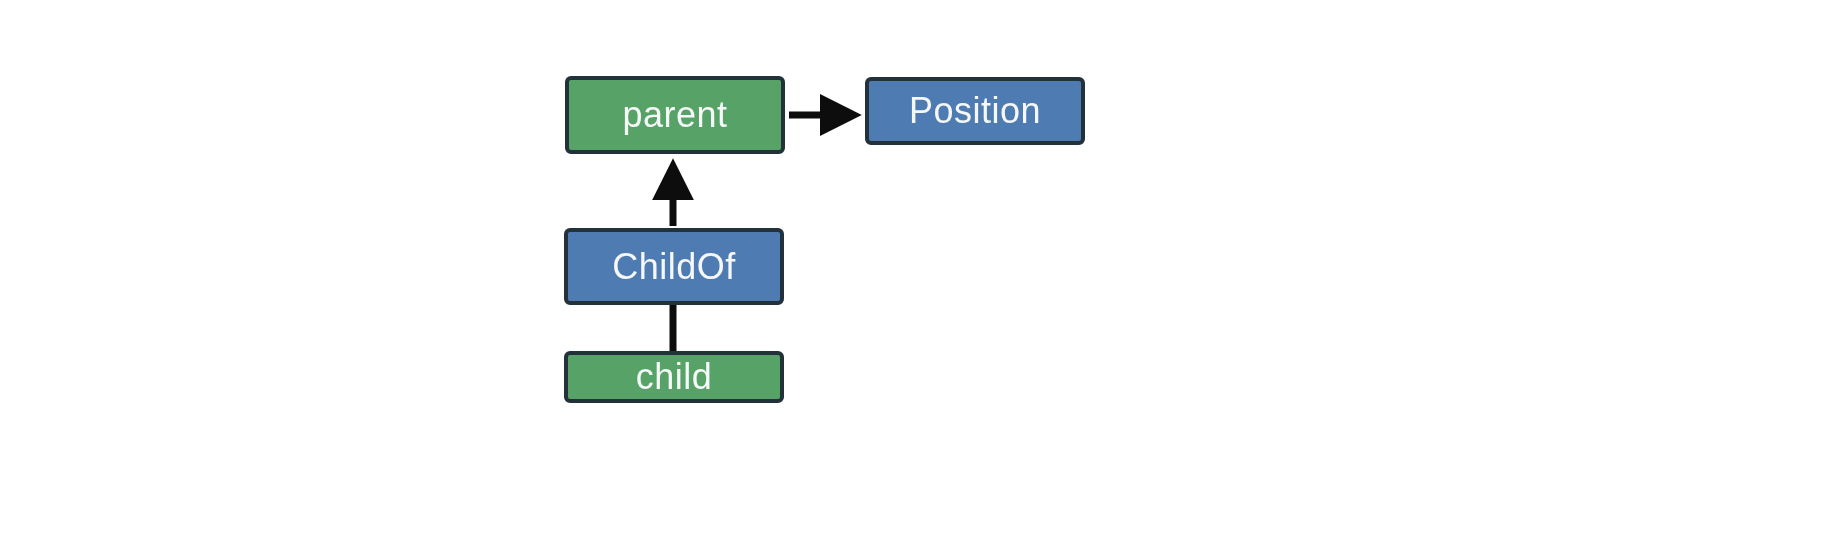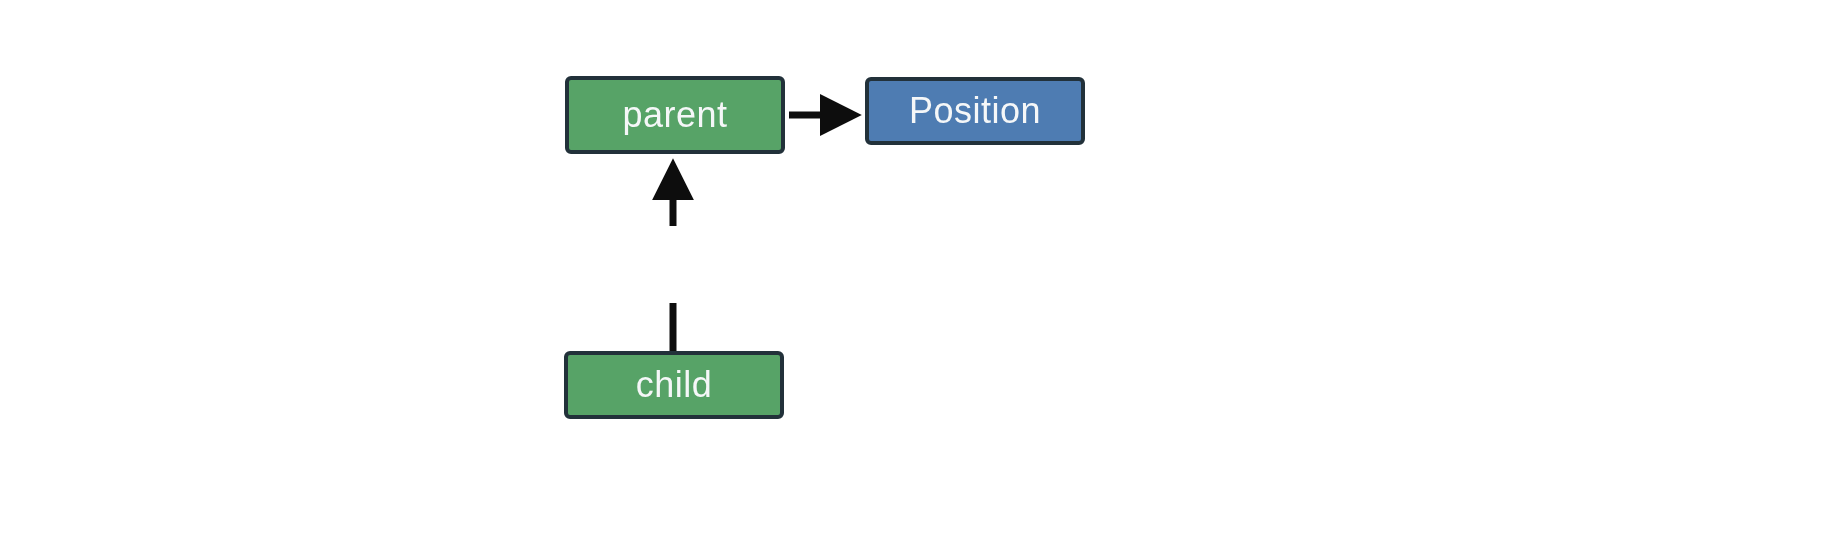--- a/index.html
+++ b/index.html
@@ -29,21 +29,21 @@
     font-weight: 400;
     letter-spacing: 0.5px;
     user-select: none;
   }
   .node.entity { background: #57a367; }
   .node.component { background: #4e7cb2; }
 
   .node-parent   { left: 565px; top:  60px; width: 220px; height: 78px; }
   .node-position { left: 865px; top:  61px; width: 220px; height: 68px; }
   .node-childof  { left: 564px; top: 212px; width: 220px; height: 77px; }
-  .node-child    { left: 564px; top: 335px; width: 220px; height: 68px; }
+  .node-child    { left: 564px; top: 335px; width: 220px; height: 52px; }
 
   .edges {
     position: absolute;
     left: 0;
     top: 0;
     width: 1830px;
     height: 548px;
     pointer-events: none;
   }
 </style>
@@ -67,18 +67,21 @@
   </svg>
 
   <div class="node entity node-parent">
     <span>parent</span>
   </div>
 
   <div class="node component node-position">
     <span>Position</span>
   </div>
 
+  <div class="node component node-childof">
+    <span>ChildOf</span>
+  </div>
 
   <div class="node entity node-child">
     <span>child</span>
   </div>
 
 </div>
 
 </body></html>

